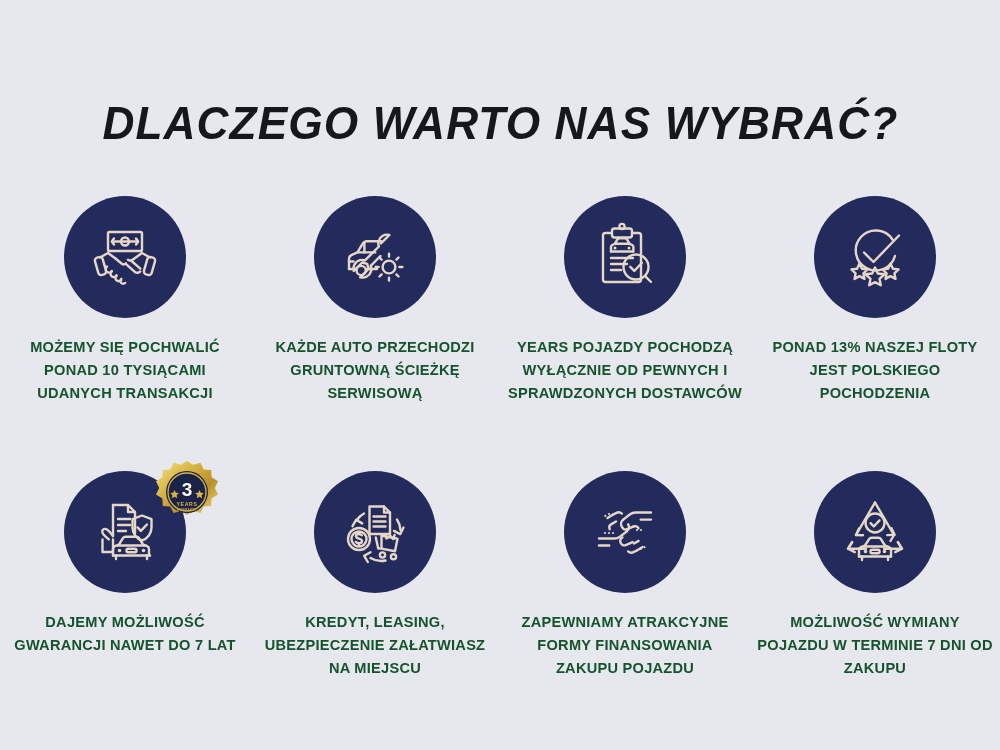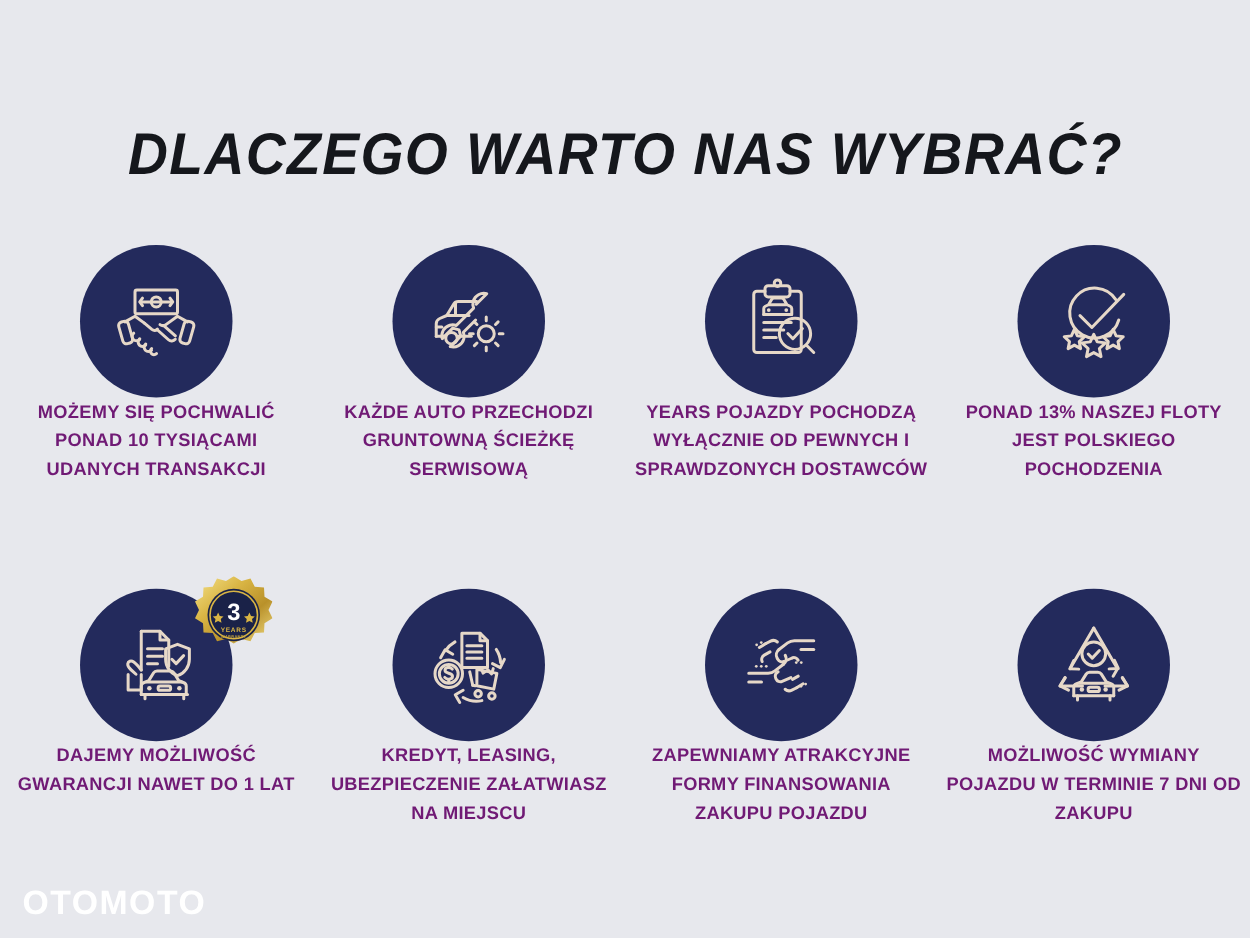--- a/index.html
+++ b/index.html
@@ -83,28 +83,28 @@
 
   .warranty-badge {
     position: absolute;
     top: -10px;
     right: -32px;
     width: 62px;
     height: 62px;
   }
 
   .caption {
-    margin-top: 1px;
+    margin-top: 18px;
     width: 250px;
     text-align: center;
     font-size: 14.6px;
     font-weight: 700;
     line-height: 1.58;
     letter-spacing: 0.25px;
-    color: #701a75;
+    color: #14532d;
     box-sizing: border-box;
     padding: 0 6px;
   }
 
   
   .brand {
     position: absolute;
     left: 18px;
     bottom: 14px;
     display: flex;
@@ -259,21 +259,21 @@
               <circle r="19" fill="none" stroke="#d9b544" stroke-width="1.3"></circle>
               <text x="0" y="4" text-anchor="middle" font-family="Liberation Sans, sans-serif" font-size="19" font-weight="700" fill="#ffffff">3</text>
               <text x="0" y="13.5" text-anchor="middle" font-family="Liberation Sans, sans-serif" font-size="5.2" font-weight="700" letter-spacing="0.6" fill="#d9b544">YEARS</text>
               <text x="0" y="18.6" text-anchor="middle" font-family="Liberation Sans, sans-serif" font-size="3.1" font-weight="700" letter-spacing="0.3" fill="#c9a63c">WARRANTY</text>
               <path d="M-12.5 -2 l1.3 2.7 3 .4 -2.2 2.1 .6 3 -2.7-1.4 -2.7 1.4 .6-3 -2.2-2.1 3-.4z" fill="#d9b544"></path>
               <path d="M12.5 -2 l1.3 2.7 3 .4 -2.2 2.1 .6 3 -2.7-1.4 -2.7 1.4 .6-3 -2.2-2.1 3-.4z" fill="#d9b544"></path>
             </g>
           </svg>
         </span>
       </div>
-      <div class="caption">DAJEMY MOŻLIWOŚĆ GWARANCJI NAWET DO 1 LAT</div>
+      <div class="caption">DAJEMY MOŻLIWOŚĆ GWARANCJI NAWET DO 7 LAT</div>
     </div>
 
     <div class="cell">
       <div class="badge-holder">
         <div class="circle">
           <span>
             <svg width="76" height="76" viewBox="0 0 76 76" fill="none" stroke="#e6d8c8" stroke-width="2.4" stroke-linecap="round" stroke-linejoin="round">
               <path d="M32.5 12.5H47l6 6v21.5H32.5z"></path>
               <path d="M47 12.5V18.5h6"></path>
               <path d="M36.5 22.5h12M36.5 27.5h12M36.5 32.5h12"></path>
@@ -361,17 +361,14 @@
               <path d="M26 63.5V67M52 63.5V67"></path>
             </svg>
           </span>
         </div>
       </div>
       <div class="caption">MOŻLIWOŚĆ WYMIANY POJAZDU W TERMINIE 7 DNI OD ZAKUPU</div>
     </div>
 
   </div>
 
-  <div class="brand">
-    <span class="brand-text">OTOMOTO</span>
-  </div>
 
 </div>
 
 </body></html>

